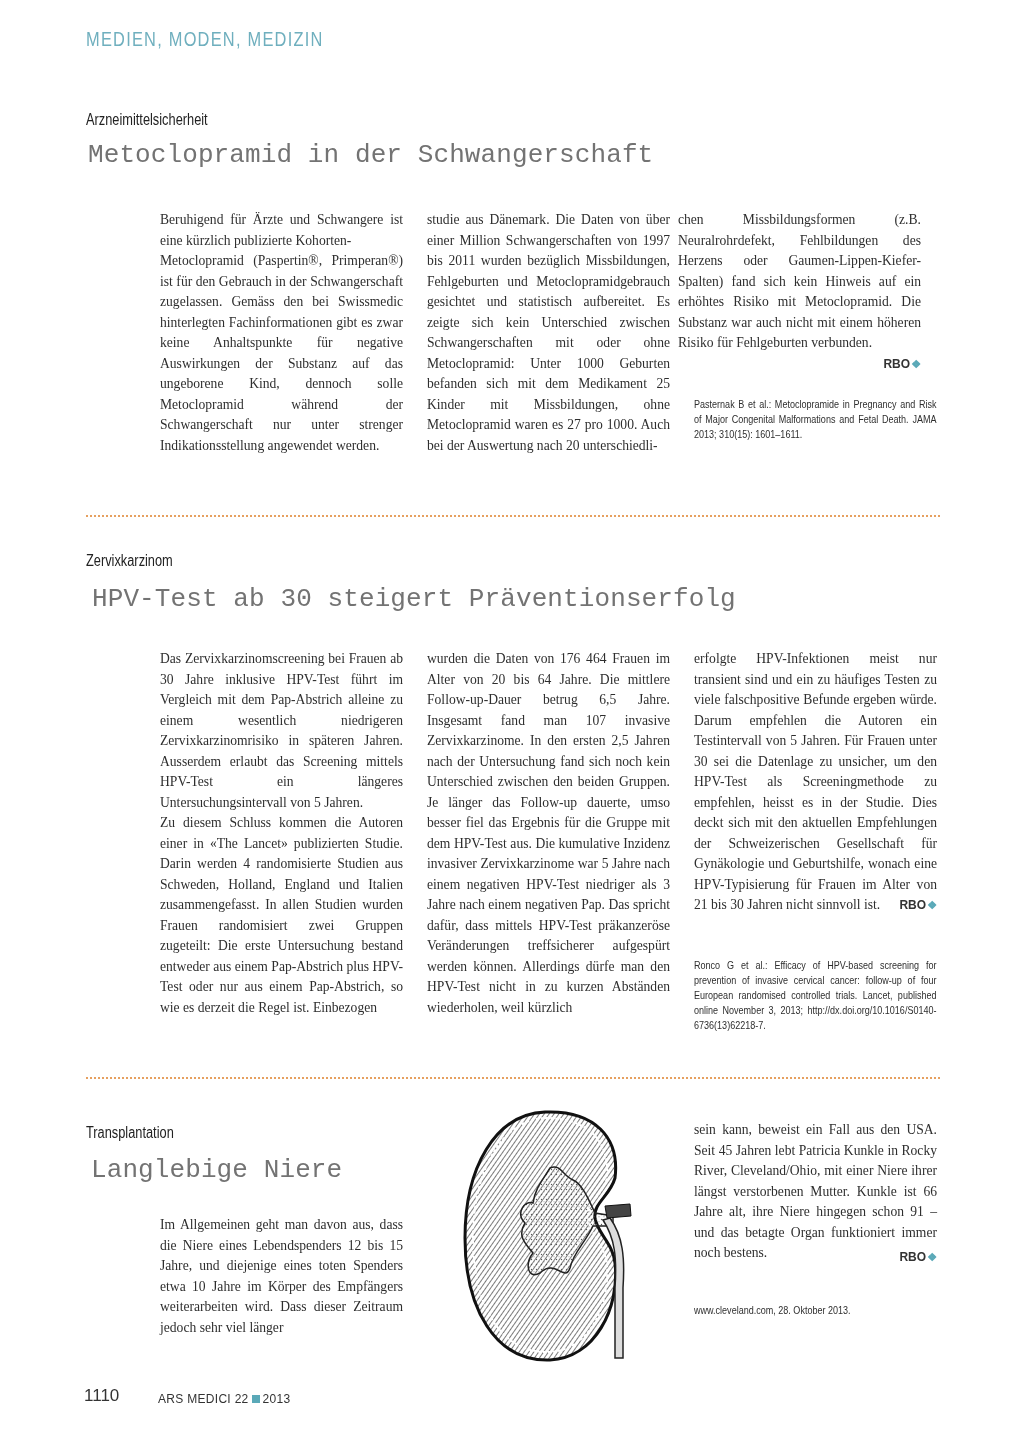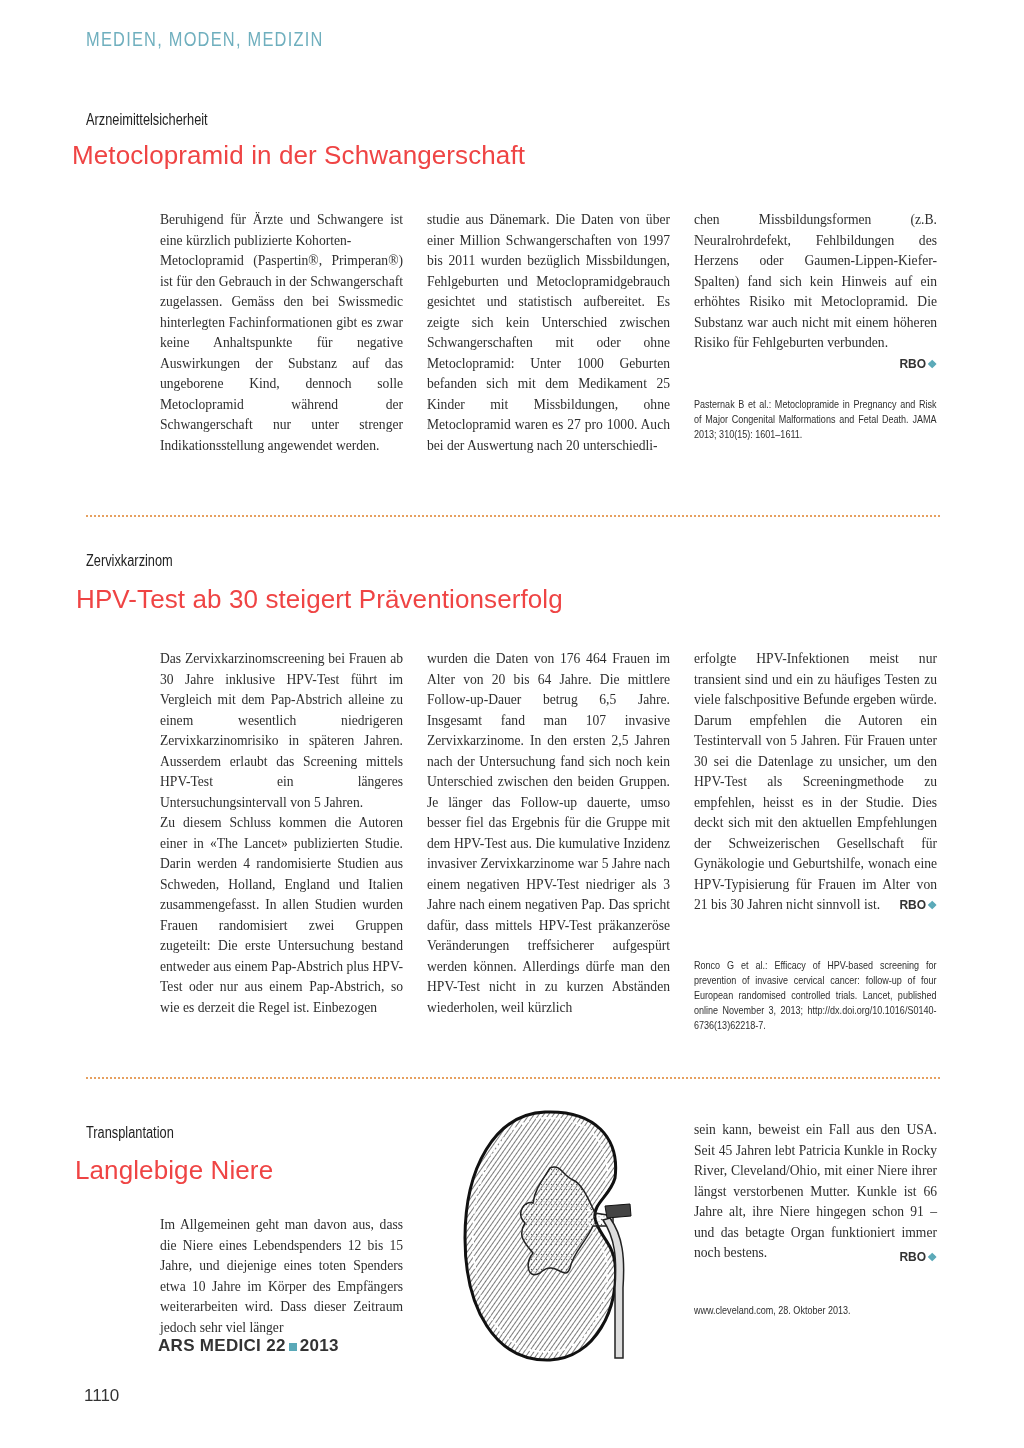--- a/index.html
+++ b/index.html
@@ -1,49 +1,49 @@
 <!DOCTYPE html>
 <html><head>
 <meta charset="utf-8">
 <style>
   html, body { margin: 0; padding: 0; background: #ffffff; }
   body { width: 1024px; height: 1448px; position: relative; overflow: hidden; font-family: "Liberation Serif", serif; color: #2a2a2a; }
   .sec-header { position: absolute; left: 86px; top: 28px; font-family: "Liberation Sans", sans-serif; font-size: 20px; letter-spacing: 1.5px; color: #6fafbe; transform: scaleX(0.82); transform-origin: left top; }
   .kicker { position: absolute; left: 86px; font-family: "Liberation Sans", sans-serif; font-size: 16px; color: #222; transform: scaleX(0.8); transform-origin: left top; }
-  .title { position: absolute; left: 72px; font-family: Liberation Sans, sans-serif; font-size: 26px; color: #ef4444; font-weight: normal; letter-spacing: 0.1px; }
+  .title { position: absolute; left: 88px; font-family: Liberation Mono, monospace; font-size: 26px; color: #737373; font-weight: normal; letter-spacing: 0.1px; }
   .col { position: absolute; font-size: 13.6px; line-height: 20.5px; text-align: justify; color: #2e2e2e; }
   .col p { margin: 0; }
   .col p + p { text-indent: 0; }
   .rbo { font-family: "Liberation Sans", sans-serif; font-weight: bold; font-size: 12px; color: #333; float: right; }
   .rbo .dia { color: #5aa9b8; font-size: 11px; margin-left: 1px; }
   .rbo-block { text-align: right; }
   .ref { position: absolute; font-family: "Liberation Sans", sans-serif; font-size: 10.5px; line-height: 15px; color: #2e2e2e; transform: scaleX(0.86); transform-origin: left top; text-align: justify; }
   .sep { position: absolute; left: 86px; width: 854px; height: 0; border-top: 2px dotted #e6a060; }
   .kidney { position: absolute; left: 455px; top: 1108px; width: 200px; height: 258px; }
   .footer { position: absolute; top: 1388px; font-family: "Liberation Sans", sans-serif; color: #333; }
   .page-num { left: 84px; font-size: 17px; top: 1386px; }
-  .mag { left: 158px; font-size: 17px; font-weight: bold; top: 1336px; letter-spacing: 0.3px; }
+  .mag { left: 158px; font-size: 12px; font-weight: normal; top: 1392px; letter-spacing: 0.3px; }
   .mag .sq { display: inline-block; width: 8px; height: 8px; background: #5aa9b8; margin: 0 3px; vertical-align: 0px; }
 </style>
 </head>
 <body>
 
 <div class="sec-header">MEDIEN, MODEN, MEDIZIN</div>
 
 <div class="kicker" style="top:111px">Arzneimittelsicherheit</div>
 <h1 class="title" style="top:140px; margin:0">Metoclopramid in der Schwangerschaft</h1>
 
 <div class="col" style="left:160px; top:210px; width:243px">
   <p>Beruhigend für Ärzte und Schwangere ist eine kürzlich publizierte Kohorten-</p>
   <p>Metoclopramid (Paspertin®, Primperan®) ist für den Gebrauch in der Schwangerschaft zugelassen. Gemäss den bei Swissmedic hinterlegten Fachinformationen gibt es zwar keine Anhaltspunkte für negative Auswirkungen der Substanz auf das ungeborene Kind, dennoch solle Metoclopramid während der Schwangerschaft nur unter strenger Indikationsstellung angewendet werden.</p>
 </div>
 <div class="col" style="left:427px; top:210px; width:243px">
   <p>studie aus Dänemark. Die Daten von über einer Million Schwangerschaften von 1997 bis 2011 wurden bezüglich Missbildungen, Fehlgeburten und Metoclopramidgebrauch gesichtet und statistisch aufbereitet. Es zeigte sich kein Unterschied zwischen Schwangerschaften mit oder ohne Metoclopramid: Unter 1000 Geburten befanden sich mit dem Medikament 25 Kinder mit Missbildungen, ohne Metoclopramid waren es 27 pro 1000. Auch bei der Auswertung nach 20 unterschiedli-</p>
 </div>
-<div class="col" style="left:694px; top:210px; width:243px">
+<div class="col" style="left:678px; top:210px; width:243px">
   <p>chen Missbildungsformen (z.B. Neuralrohrdefekt, Fehlbildungen des Herzens oder Gaumen-Lippen-Kiefer-Spalten) fand sich kein Hinweis auf ein erhöhtes Risiko mit Metoclopramid. Die Substanz war auch nicht mit einem höheren Risiko für Fehlgeburten verbunden.</p>
   <div class="rbo-block">
     <span class="rbo"><span>RBO</span><span class="dia">❖</span></span>
   </div>
 </div>
 <div class="ref" style="left:694px; top:397px; width:282px">Pasternak B et al.: Metoclopramide in Pregnancy and Risk of Major Congenital Malformations and Fetal Death. JAMA 2013; 310(15): 1601–1611.</div>
 
 <div class="sep" style="top:515px"></div>
 
 <div class="kicker" style="top:552px">Zervixkarzinom</div>

